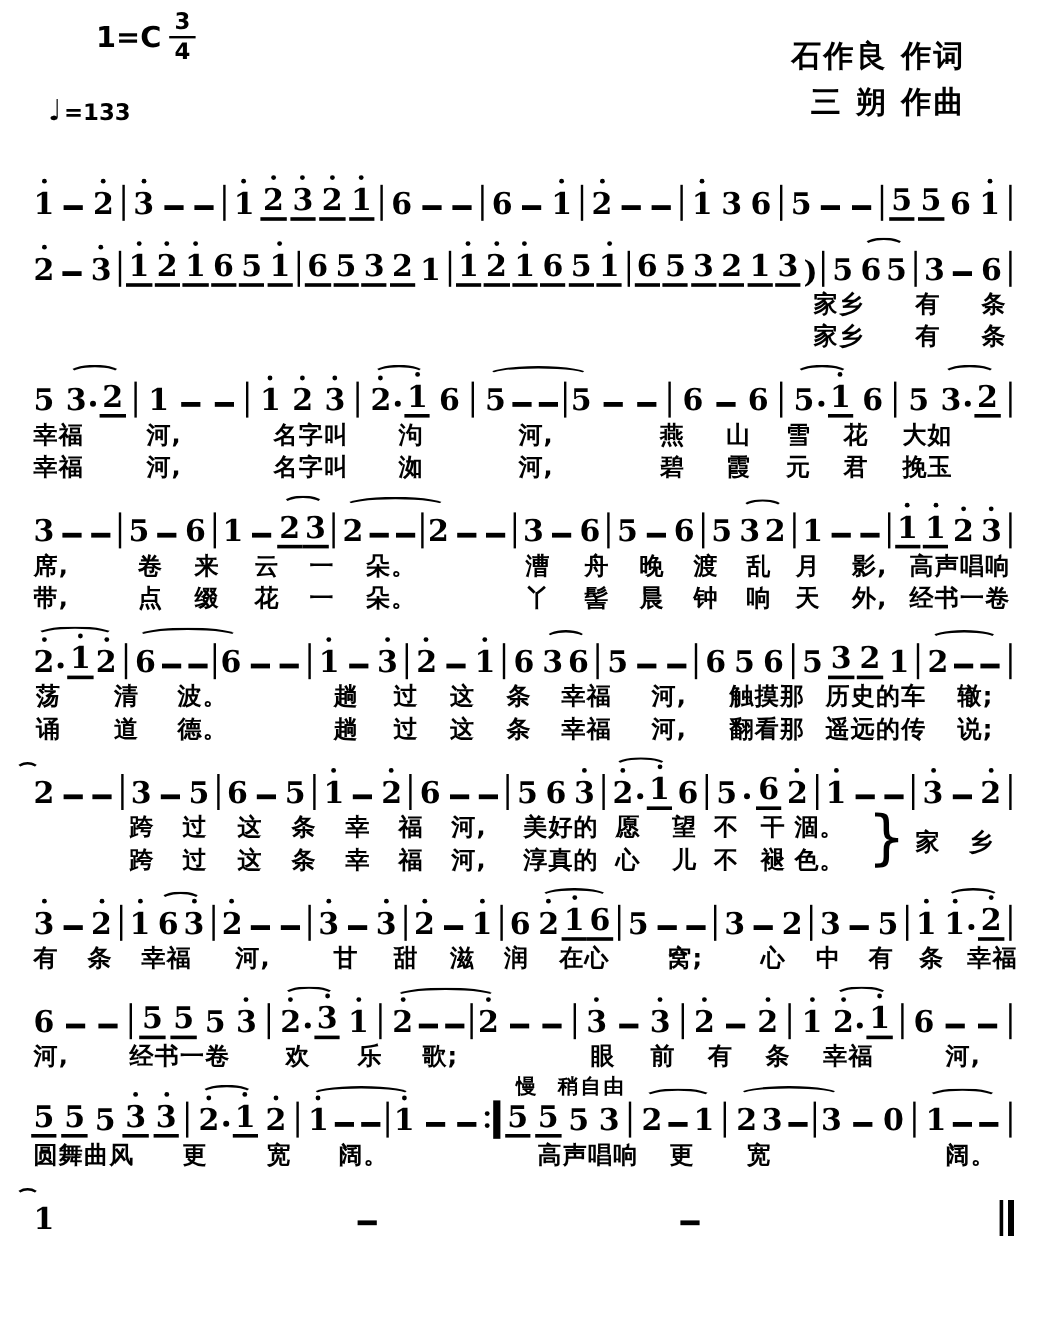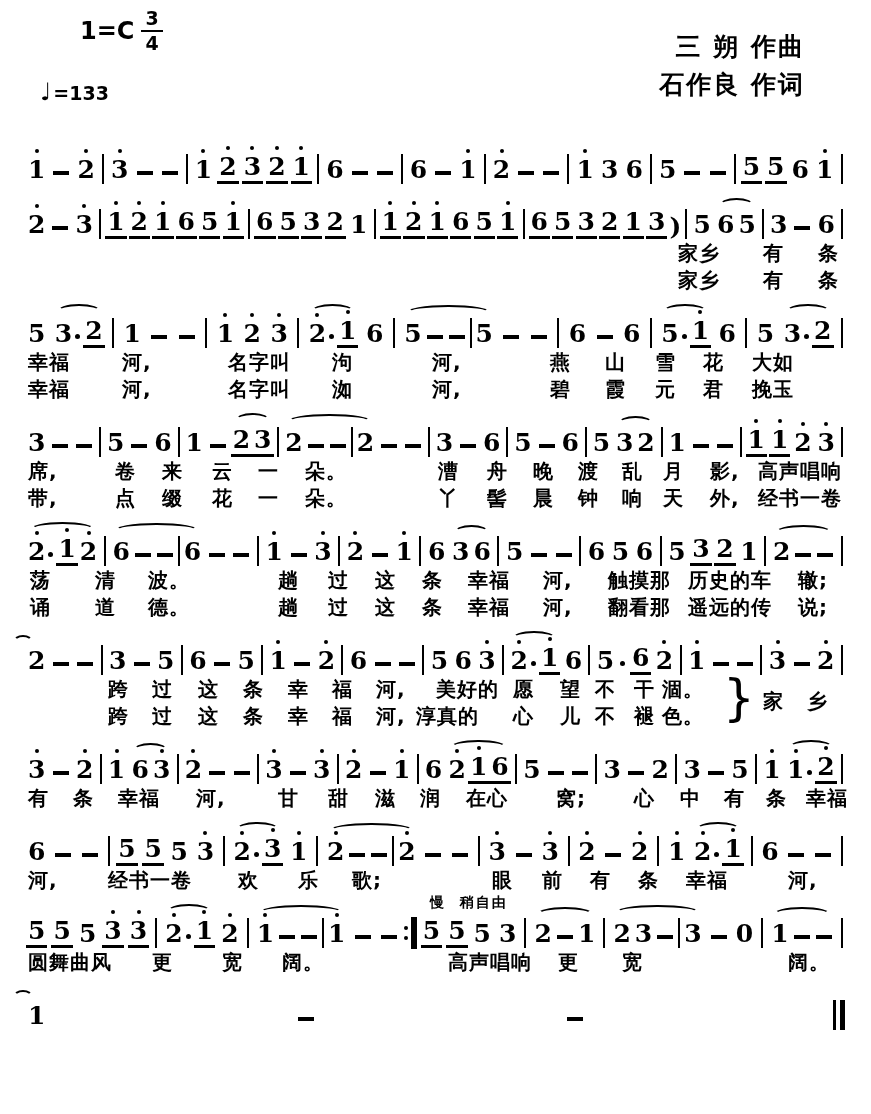--- a/index.html
+++ b/index.html
@@ -49,43 +49,43 @@
   .rdots i{width:4px;height:4px;border-radius:50%;background:#000;margin:3px 0;}
   .thickbar{width:6px;height:32px;background:#000;}
   .finalbar{display:inline-flex;align-self:flex-end;height:30px;}
   .finalbar .b1{width:3px;height:30px;background:#000;margin-right:4px;}
   .finalbar .b2{width:5px;height:30px;background:#000;}
 
   .lyr{position:relative;height:27px;font-size:20px;font-weight:700;}
   .syl{position:absolute;top:1px;white-space:nowrap;letter-spacing:1px;}
   .syl.brace{font-size:50px;font-weight:400;top:-6px;}
   .syl.mid{top:13px;letter-spacing:0;}
-  .annotation{position:absolute;top:-6px;font-size:14px;font-weight:700;letter-spacing:2px;white-space:pre;}
+  .annotation{position:absolute;top:-6px;font-size:17px;font-weight:700;letter-spacing:2px;white-space:pre;}
 </style>
 </head>
 <body>
 
 <div class="page">
 
 
   <div class="header">
     <div class="key-sig">
       <span>1=C</span>
       <span class="frac">
         <span class="num">3</span>
         <span class="den">4</span>
       </span>
     </div>
     <div class="tempo-row">
       <span class="tempo-note">♩</span>
       <span>=133</span>
     </div>
     <div class="credits">
+      <div>石作良 作词</div>
       <div>三  朔 作曲</div>
-      <div>石作良 作词</div>
     </div>
   </div>
 
   <div id="score">
       <div class="score-line">
         <div class="notes">
           <span class="note hi">1</span>
           <span class="dash"></span>
           <span class="note hi">2</span>
           <span class="bar"></span>
@@ -492,21 +492,21 @@
           <span class="syl mid" style="left: 781px;">乡</span>
         </div>
         <div class="lyr">
           <span class="syl" style="left: 82px;">跨</span>
           <span class="syl" style="left: 126px;">过</span>
           <span class="syl" style="left: 172px;">这</span>
           <span class="syl" style="left: 217px;">条</span>
           <span class="syl" style="left: 262px;">幸</span>
           <span class="syl" style="left: 306px;">福</span>
           <span class="syl" style="left: 350px;">河,</span>
-          <span class="syl" style="left: 390px;">淳真的</span>
+          <span class="syl" style="left: 410px;">淳真的</span>
           <span class="syl" style="left: 487px;">心</span>
           <span class="syl" style="left: 534px;">儿</span>
           <span class="syl" style="left: 569px;">不</span>
           <span class="syl" style="left: 608px;">褪</span>
           <span class="syl" style="left: 636px;">色。</span>
         </div>
       </div>
       <div class="score-line">
         <div class="notes">
           <span class="note hi">3</span>

